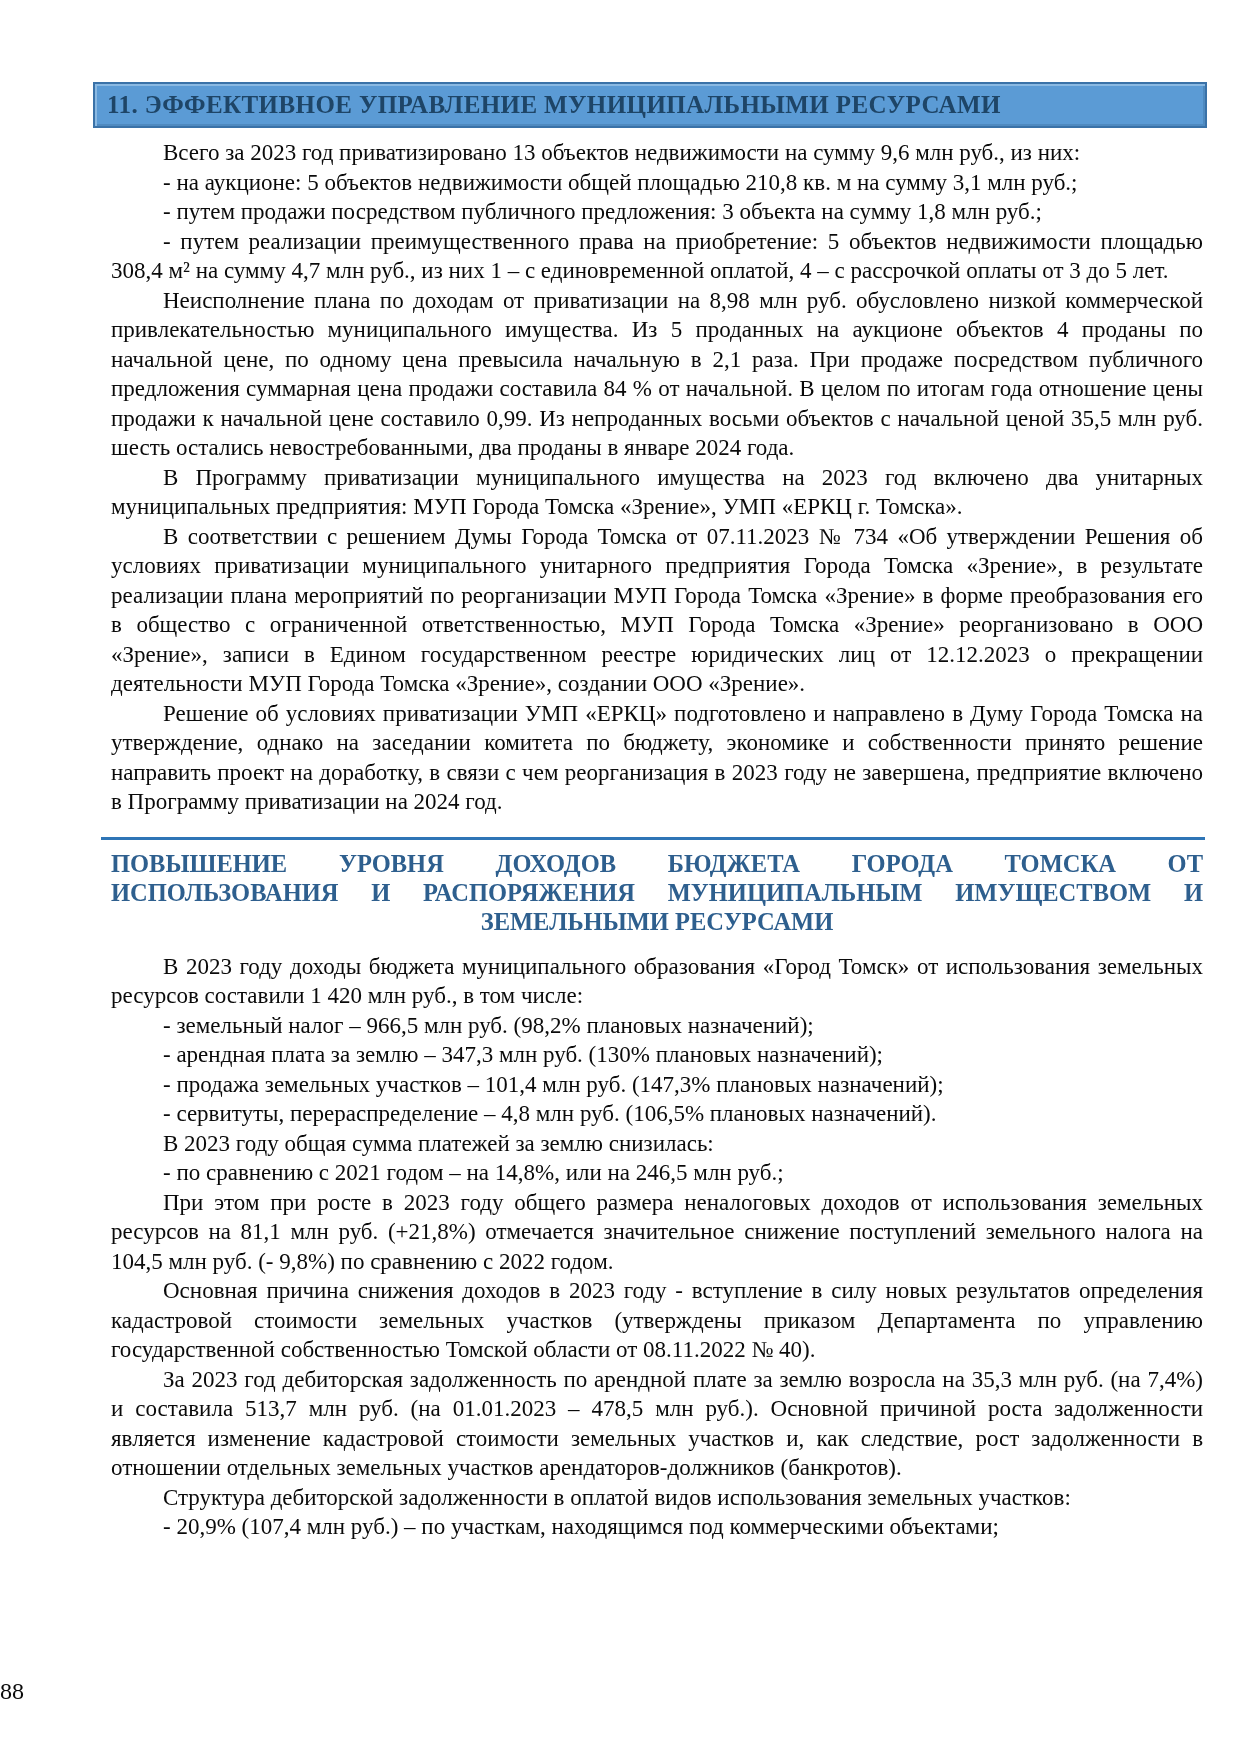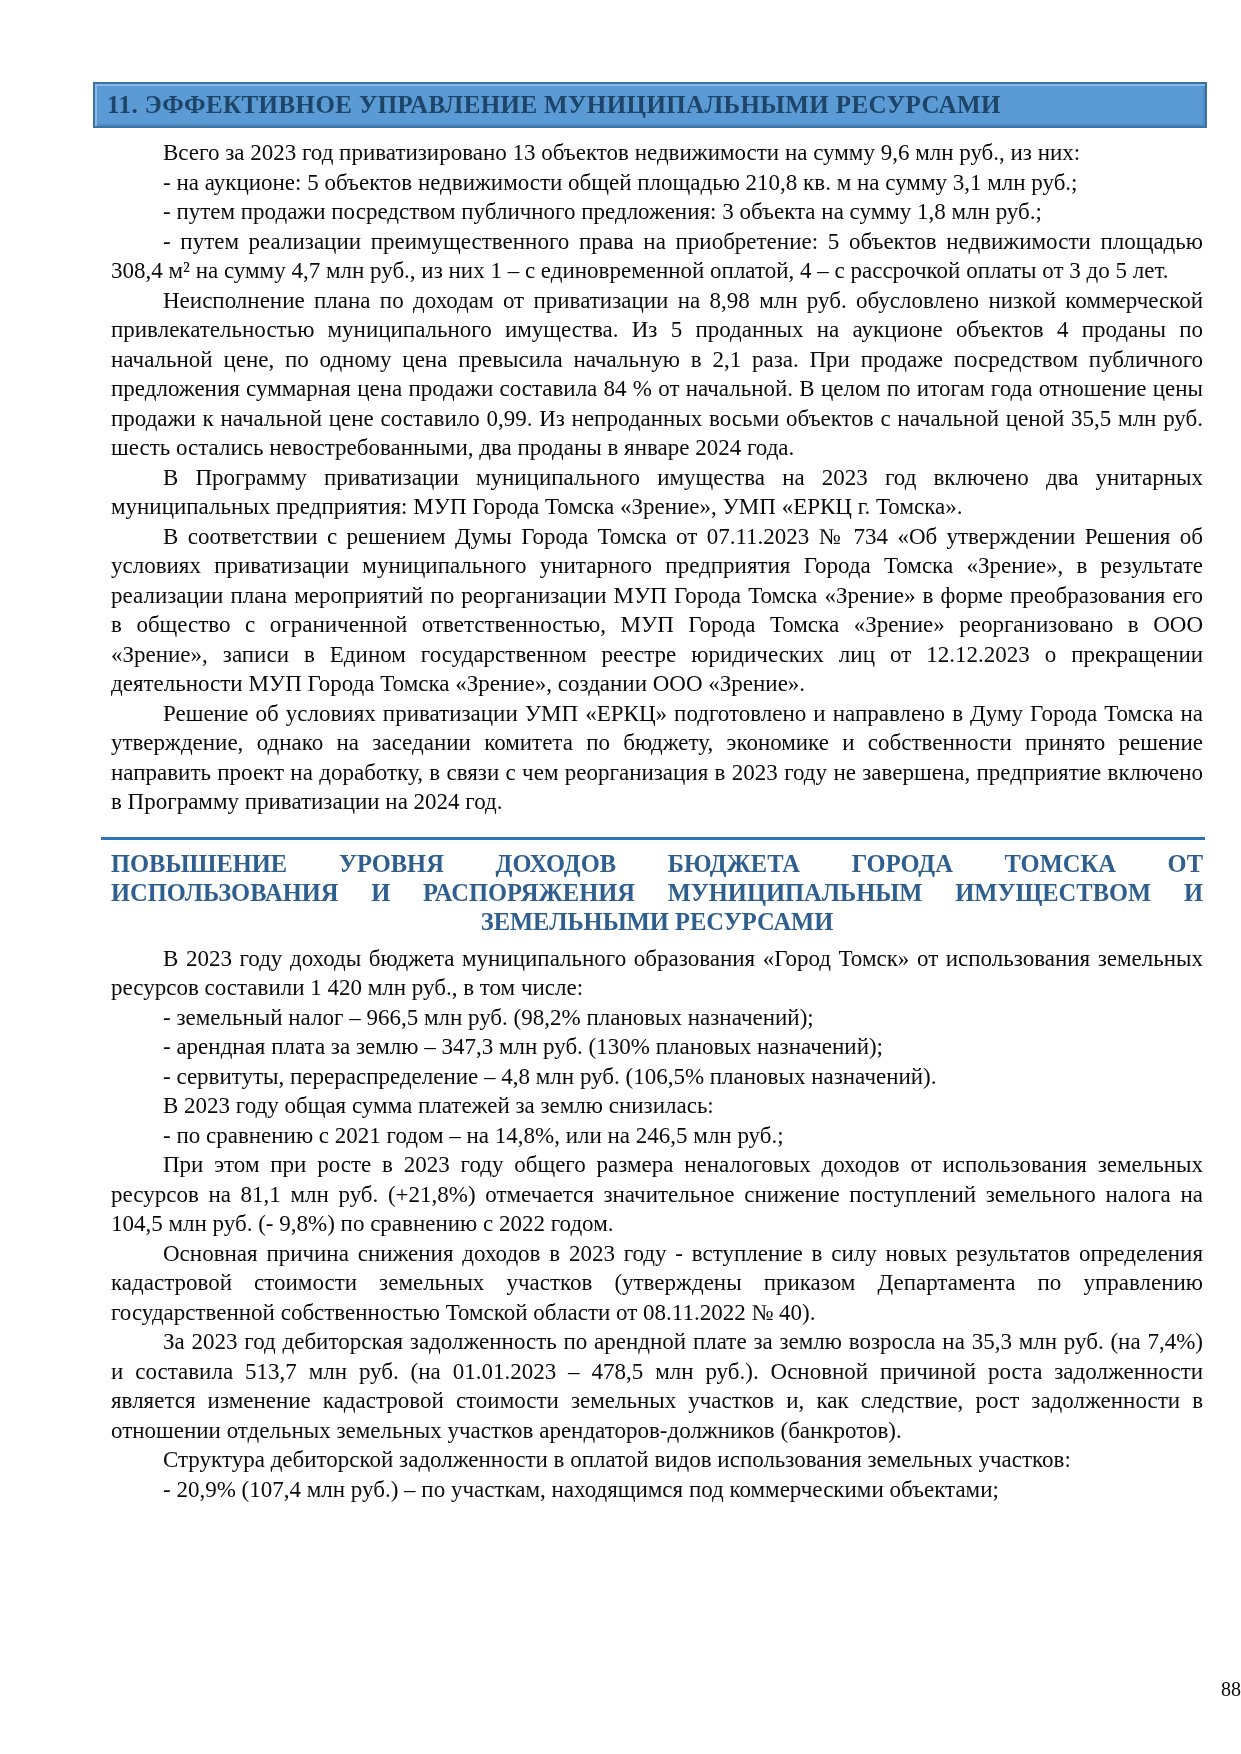--- a/index.html
+++ b/index.html
@@ -18,26 +18,26 @@
   }
   .content { position:absolute; left:111px; top:138px; width:1092px; }
   .para {
     margin:0; text-indent:52px; text-align:justify;
     font-size:23px; line-height:29.5px;
   }
   .rule {
     border:none; border-top:3px solid #2e75b6;
     margin:20px 0 9px -10px; width:1104px; height:0;
   }
-  .subhead { margin:0 0 8px 0; font-weight:bold; color:#2e5f8e; font-size:24.5px; line-height:29px; }
+  .subhead { margin:0 0 16px 0; font-weight:bold; color:#2e5f8e; font-size:24.5px; line-height:29px; }
   .subhead .jline { display:block; text-align:justify; text-align-last:justify; }
   .subhead .nline { display:block; text-align:center; }
   .pagenum {
     position:absolute; top:1678px; left:0; width:100%;
-    text-align:right; font-size:20px; color:#0a0a0a;
+    text-align:left; font-size:24px; color:#0a0a0a;
   }
 </style>
 </head>
 <body>
 
 <div class="page">
 
   <div class="titlebar">
     <span class="title-text">11. ЭФФЕКТИВНОЕ УПРАВЛЕНИЕ МУНИЦИПАЛЬНЫМИ РЕСУРСАМИ</span>
   </div>
@@ -60,20 +60,21 @@
     <h2 class="subhead">
       <span class="jline">ПОВЫШЕНИЕ УРОВНЯ ДОХОДОВ БЮДЖЕТА ГОРОДА ТОМСКА ОТ</span>
       <span class="jline">ИСПОЛЬЗОВАНИЯ И РАСПОРЯЖЕНИЯ МУНИЦИПАЛЬНЫМ ИМУЩЕСТВОМ И</span>
       <span class="nline">ЗЕМЕЛЬНЫМИ РЕСУРСАМИ</span>
     </h2>
 
     <div>
         <p class="para">В 2023 году доходы бюджета муниципального образования «Город Томск» от использования земельных ресурсов составили 1 420 млн руб., в том числе:</p>
         <p class="para">- земельный налог – 966,5 млн руб. (98,2% плановых назначений);</p>
         <p class="para">- арендная плата за землю – 347,3 млн руб. (130% плановых назначений);</p>
+        <p class="para">- продажа земельных участков – 101,4 млн руб. (147,3% плановых назначений);</p>
         <p class="para">- сервитуты, перераспределение – 4,8 млн руб. (106,5% плановых назначений).</p>
         <p class="para">В 2023 году общая сумма платежей за землю снизилась:</p>
         <p class="para">- по сравнению с 2021 годом – на 14,8%, или на 246,5 млн руб.;</p>
         <p class="para">При этом при росте в 2023 году общего размера неналоговых доходов от использования земельных ресурсов на 81,1 млн руб. (+21,8%) отмечается значительное снижение поступлений земельного налога на 104,5 млн руб. (- 9,8%) по сравнению с 2022 годом.</p>
         <p class="para">Основная причина снижения доходов в 2023 году - вступление в силу новых результатов определения кадастровой стоимости земельных участков (утверждены приказом Департамента по управлению государственной собственностью Томской области от 08.11.2022 № 40).</p>
         <p class="para">За 2023 год дебиторская задолженность по арендной плате за землю возросла на 35,3 млн руб. (на 7,4%) и составила 513,7 млн руб. (на 01.01.2023 – 478,5 млн руб.). Основной причиной роста задолженности является изменение кадастровой стоимости земельных участков и, как следствие, рост задолженности в отношении отдельных земельных участков арендаторов-должников (банкротов).</p>
         <p class="para">Структура дебиторской задолженности в оплатой видов использования земельных участков:</p>
         <p class="para">- 20,9% (107,4 млн руб.) – по участкам, находящимся под коммерческими объектами;</p>
       </div>
 

